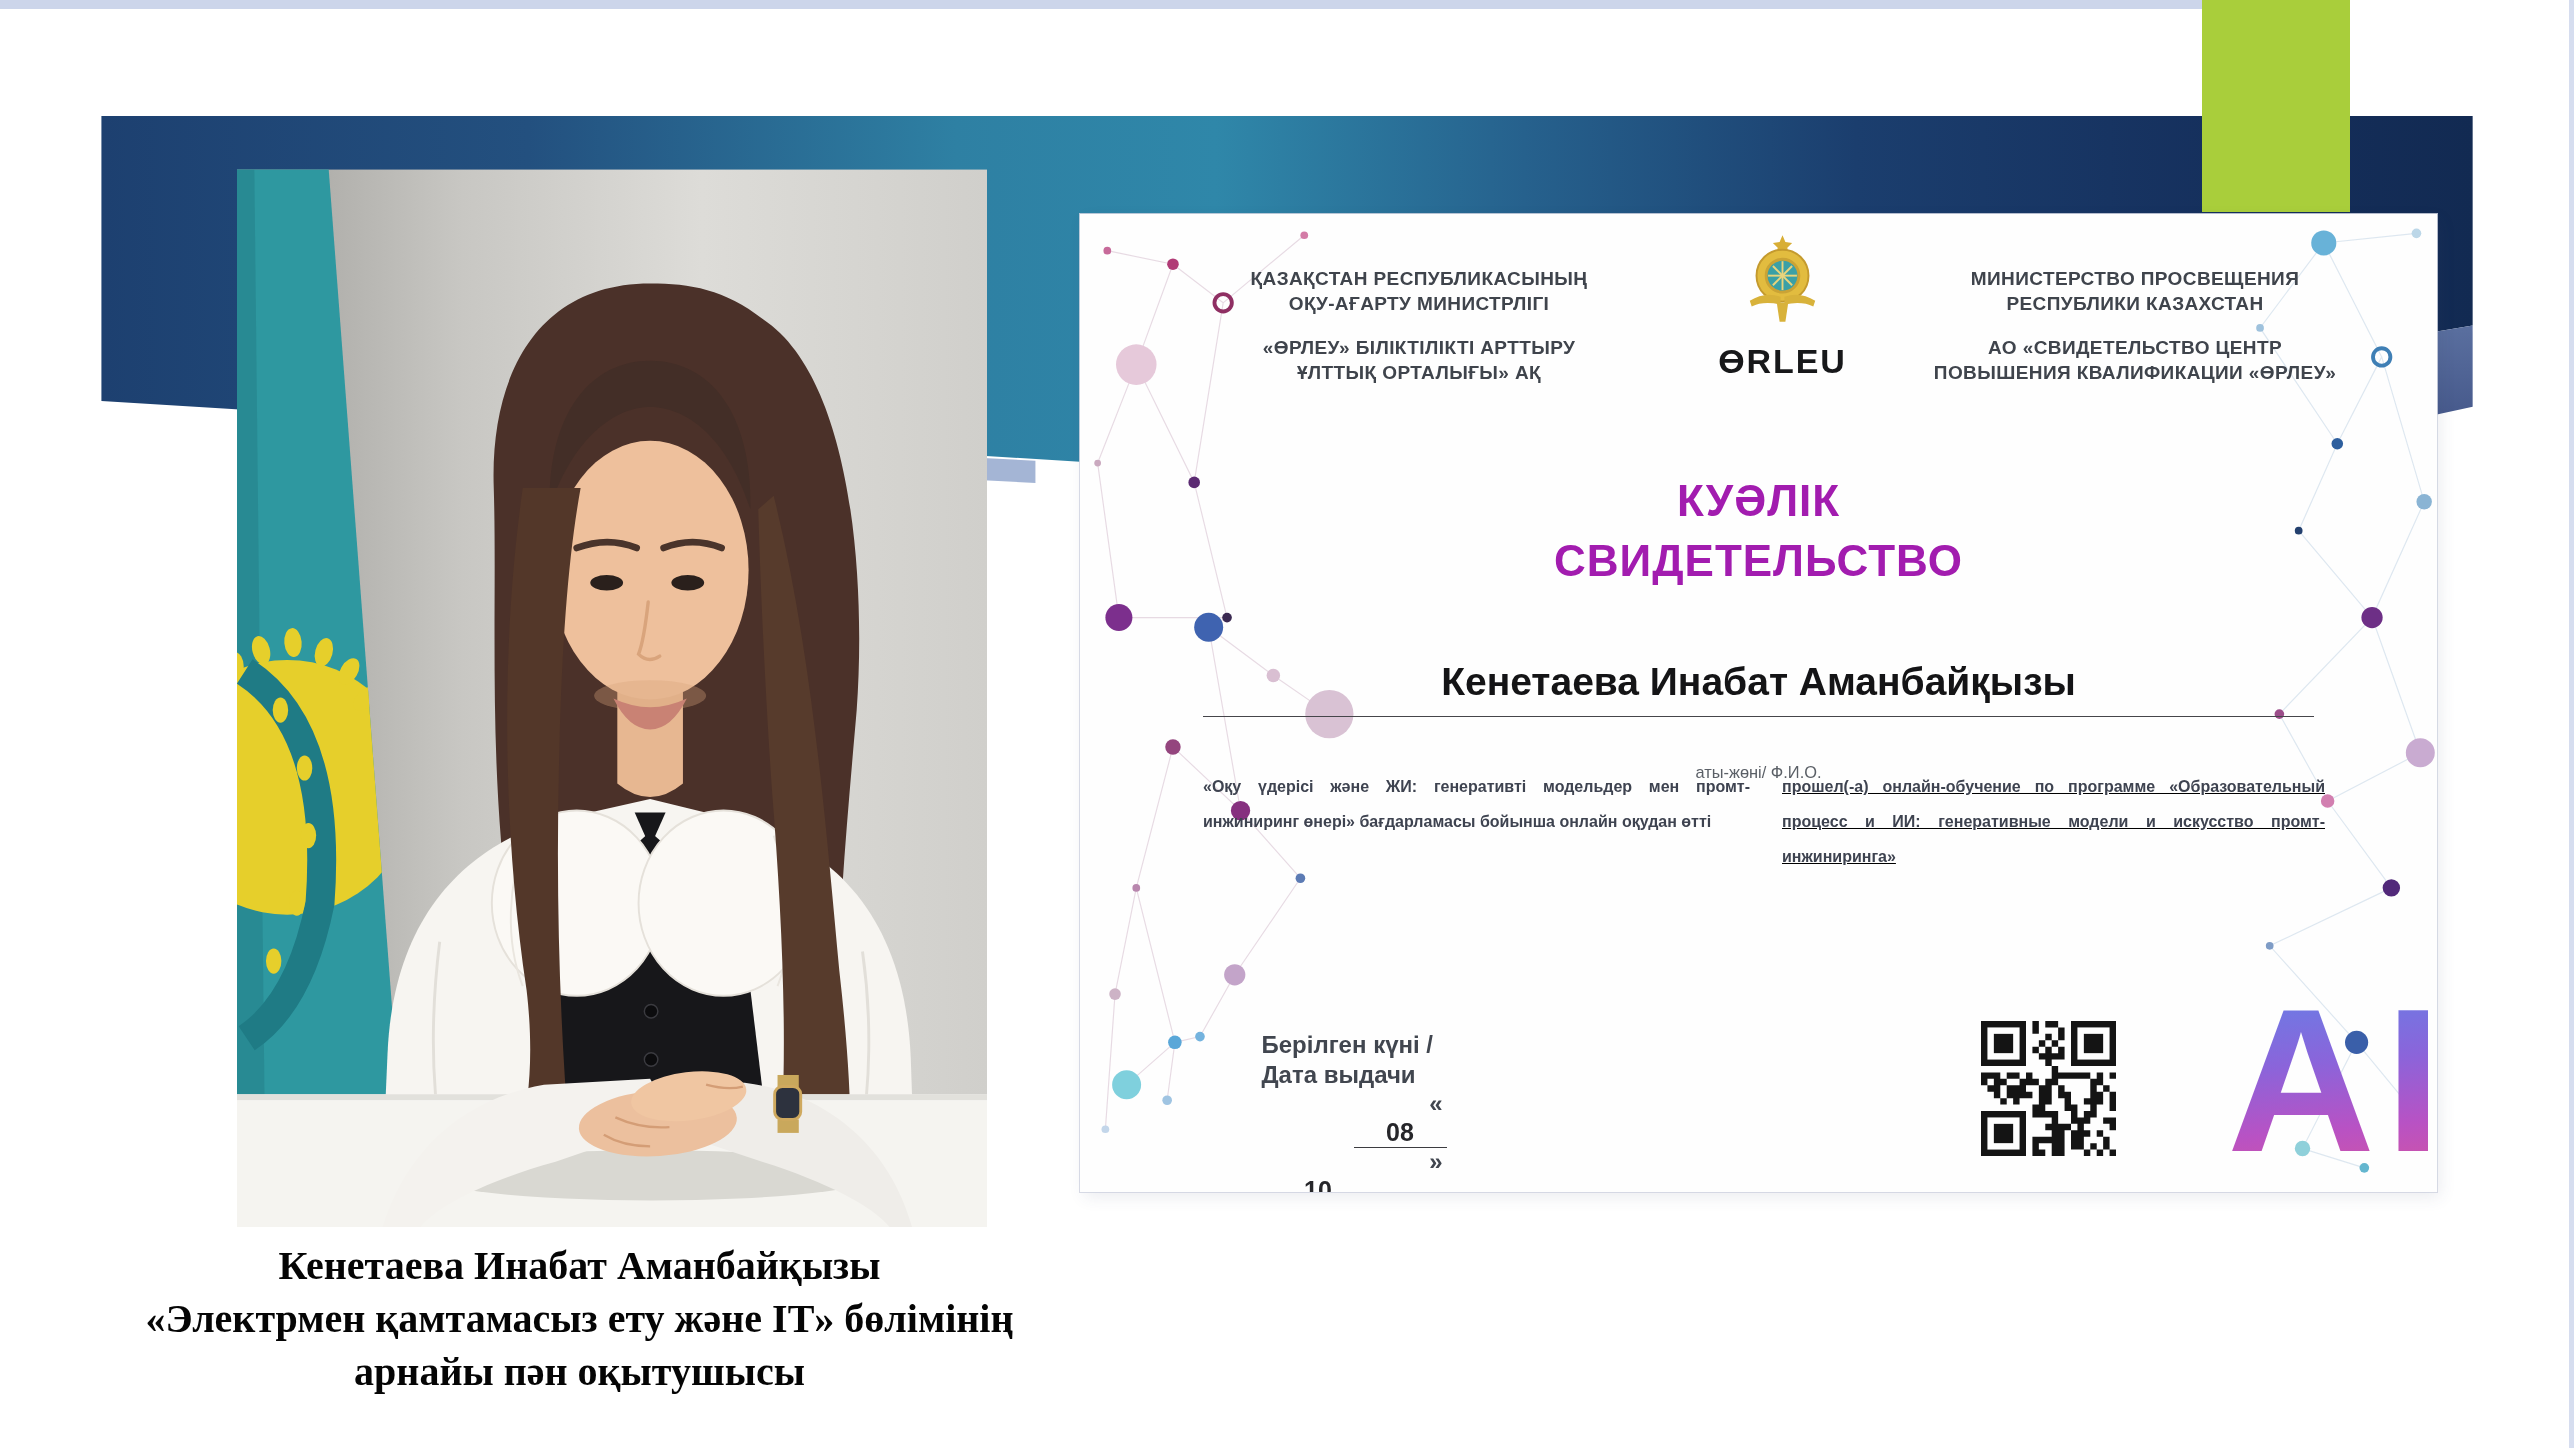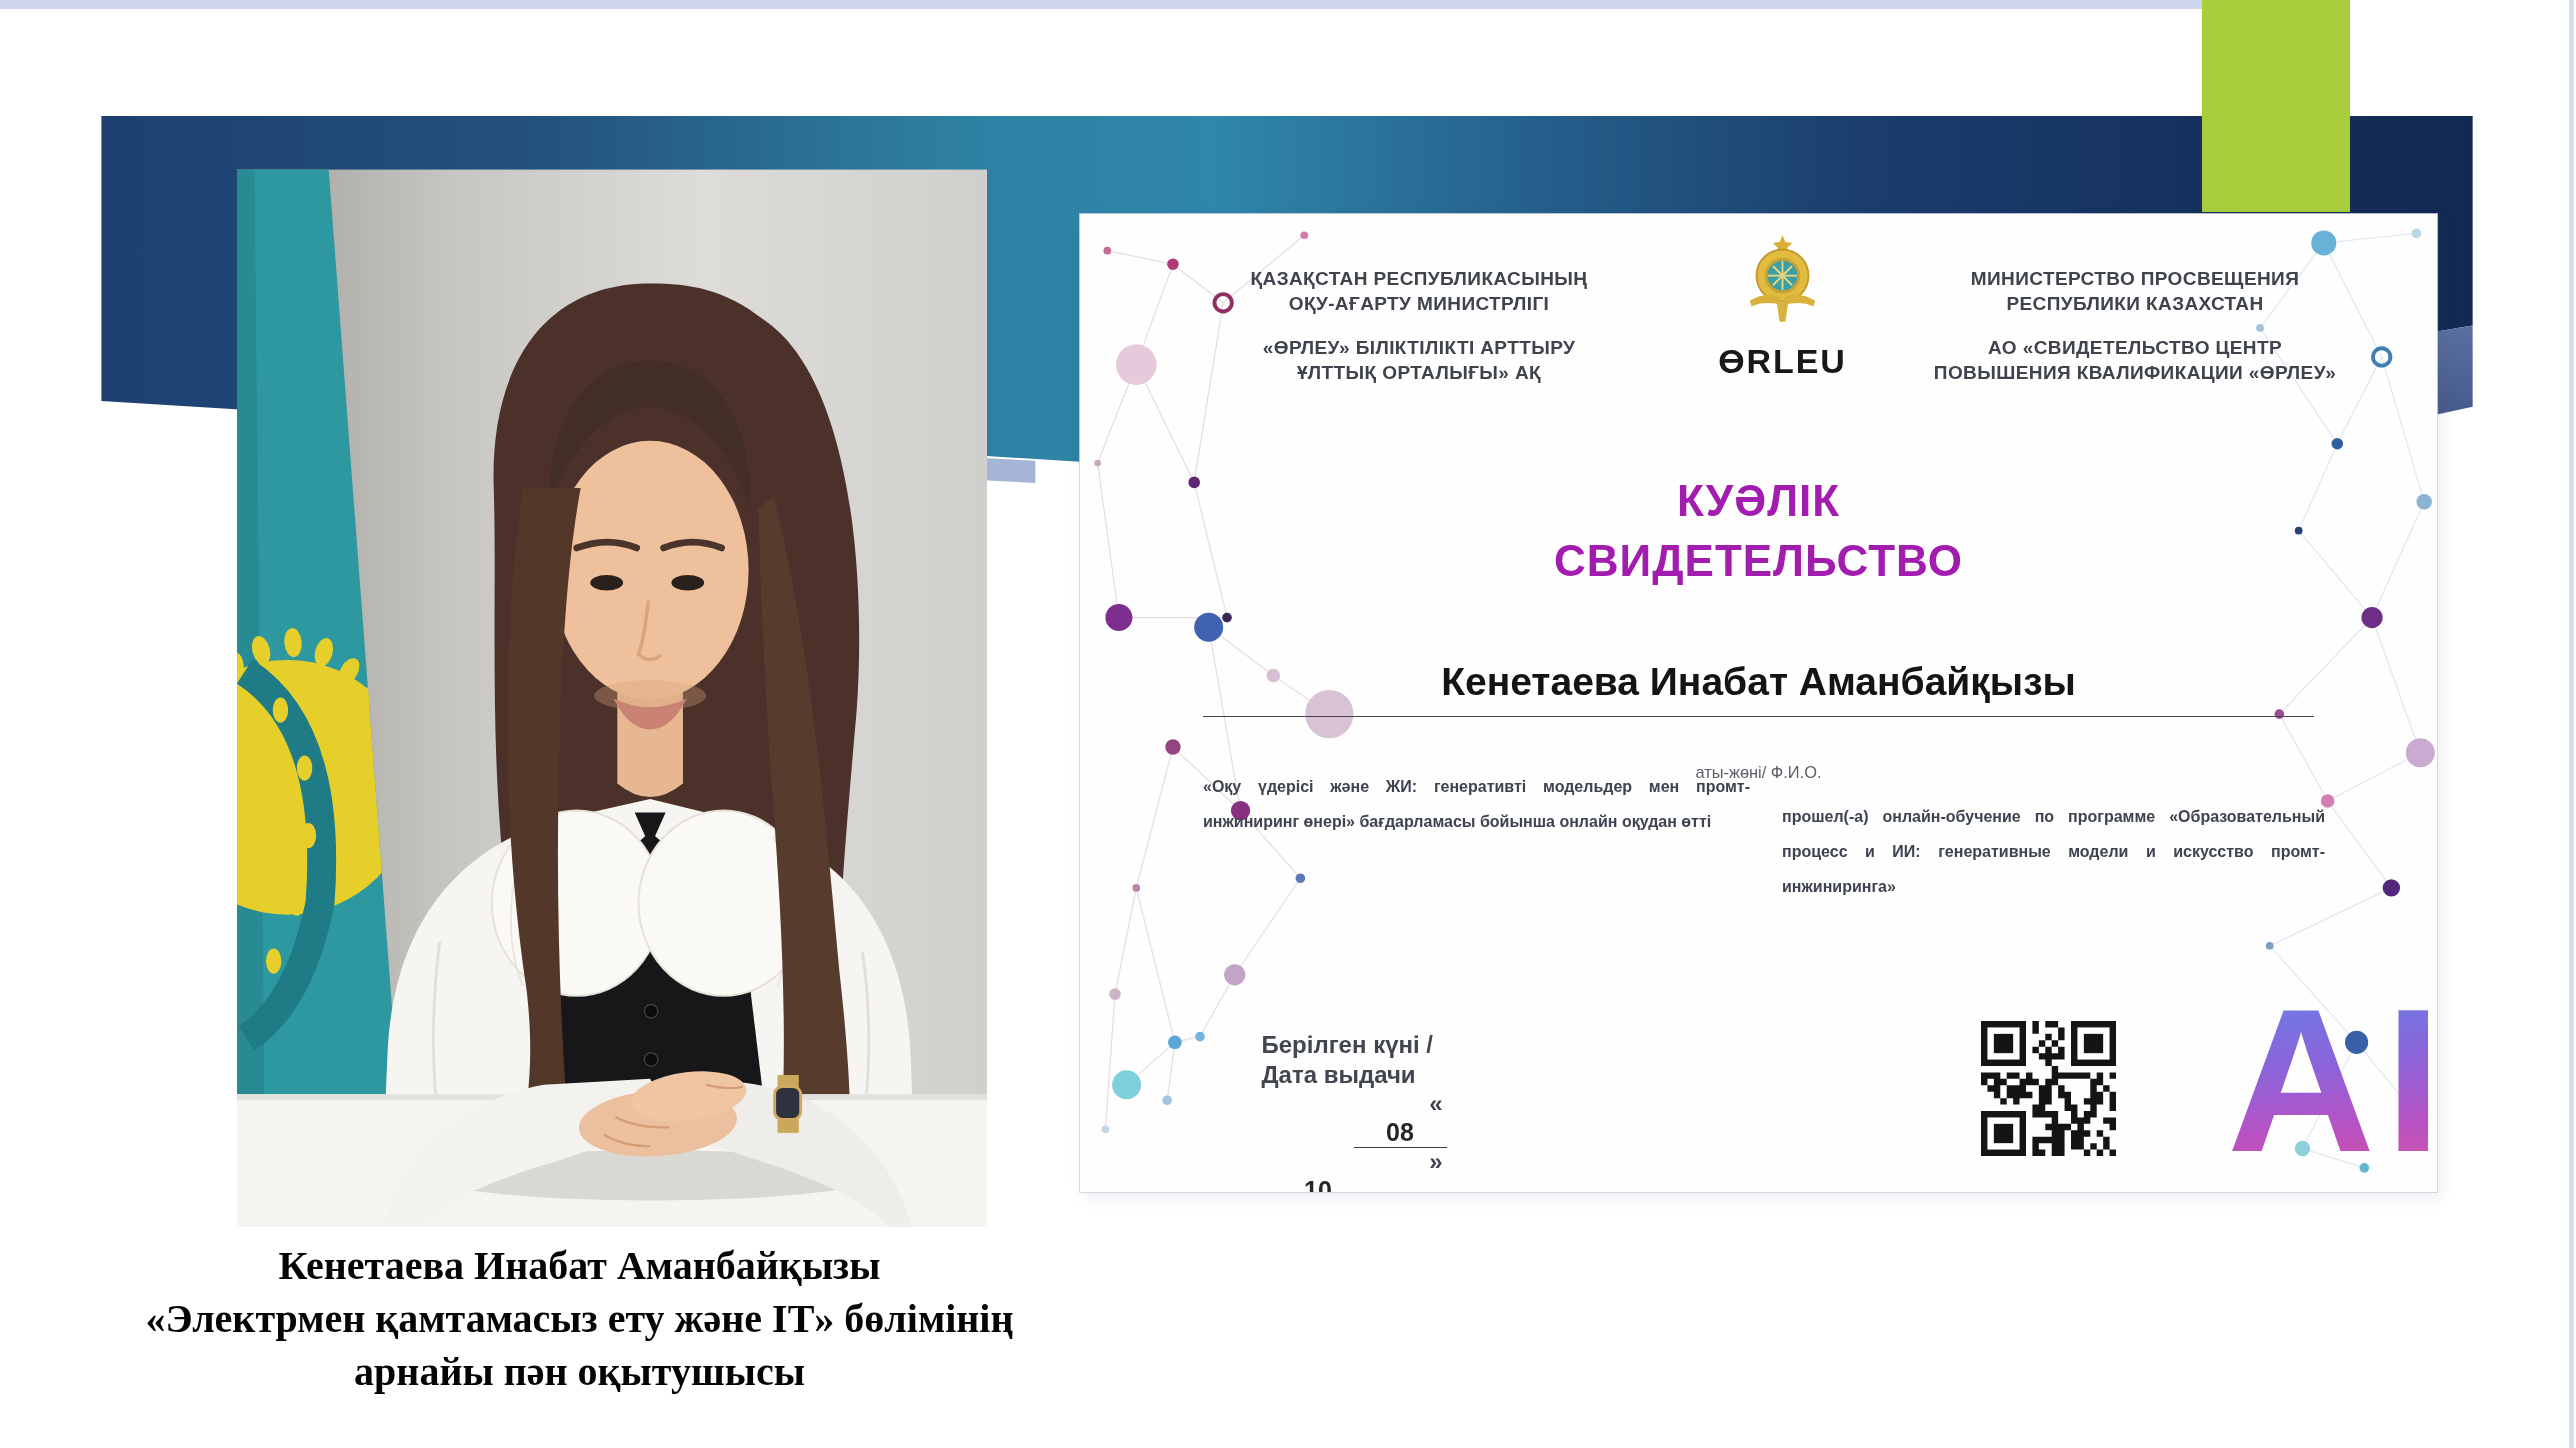--- a/index.html
+++ b/index.html
@@ -24,21 +24,21 @@
   .cert-h-left p,.cert-h-right p{margin:0 0 19.3px 0;font-size:19px;line-height:25px;font-weight:700;
       color:#3f444c;letter-spacing:0.4px;text-align:center;}
   .cert-emblem-box{position:absolute;left:630px;top:19.3px;width:145px;text-align:center;}
   .orleu-word{margin-top:11.6px;font-size:34px;font-weight:800;letter-spacing:1.9px;color:#17181a;}
   .cert-title{position:absolute;left:0;top:257px;width:100%;text-align:center;font-size:44px;line-height:60px;
       font-weight:800;color:#a21caf;letter-spacing:1px;}
   .cert-name{position:absolute;left:0;top:446px;width:100%;text-align:center;font-size:39px;font-weight:700;color:#141416;}
   .cert-underline{position:absolute;left:123px;top:502px;width:1111px;border-top:1.9px solid #45454a;}
   .cert-name-cap{position:absolute;left:0;top:512px;width:100%;text-align:center;font-size:16.4px;color:#5a5f66;margin-top:37px;}
   .cert-body-left{position:absolute;left:123px;top:555px;width:547px;}
-  .cert-body-right{position:absolute;left:702px;top:585px;width:543px;}
+  .cert-body-right{position:absolute;left:702px;top:555px;width:543px;text-decoration:underline;}
   .cert-body-left div,.cert-body-right div{font-size:16px;line-height:35px;font-weight:600;color:#3e4350;
       text-align:justify;}
   .cert-date{position:absolute;left:123px;top:816px;display:flex;align-items:flex-end;flex-direction:column;}
   .date-labels{font-size:24px;line-height:30px;font-weight:600;color:#41464f;margin-right:13.5px;}
   .q{font-size:24px;font-weight:600;color:#41464f;padding:0 3.9px;}
   .dline{border-bottom:1.9px solid #3c3c40;text-align:center;font-size:25px;font-weight:700;color:#26262a;}
   .dline.day{width:93px;}
   .dline.month{width:230px;margin-right:13.5px;}
   .dyear{font-size:16px;font-weight:600;color:#c2410c;margin-left:3.9px;}
   .qr{position:absolute;left:901px;top:807px;width:135px;height:135px;}

